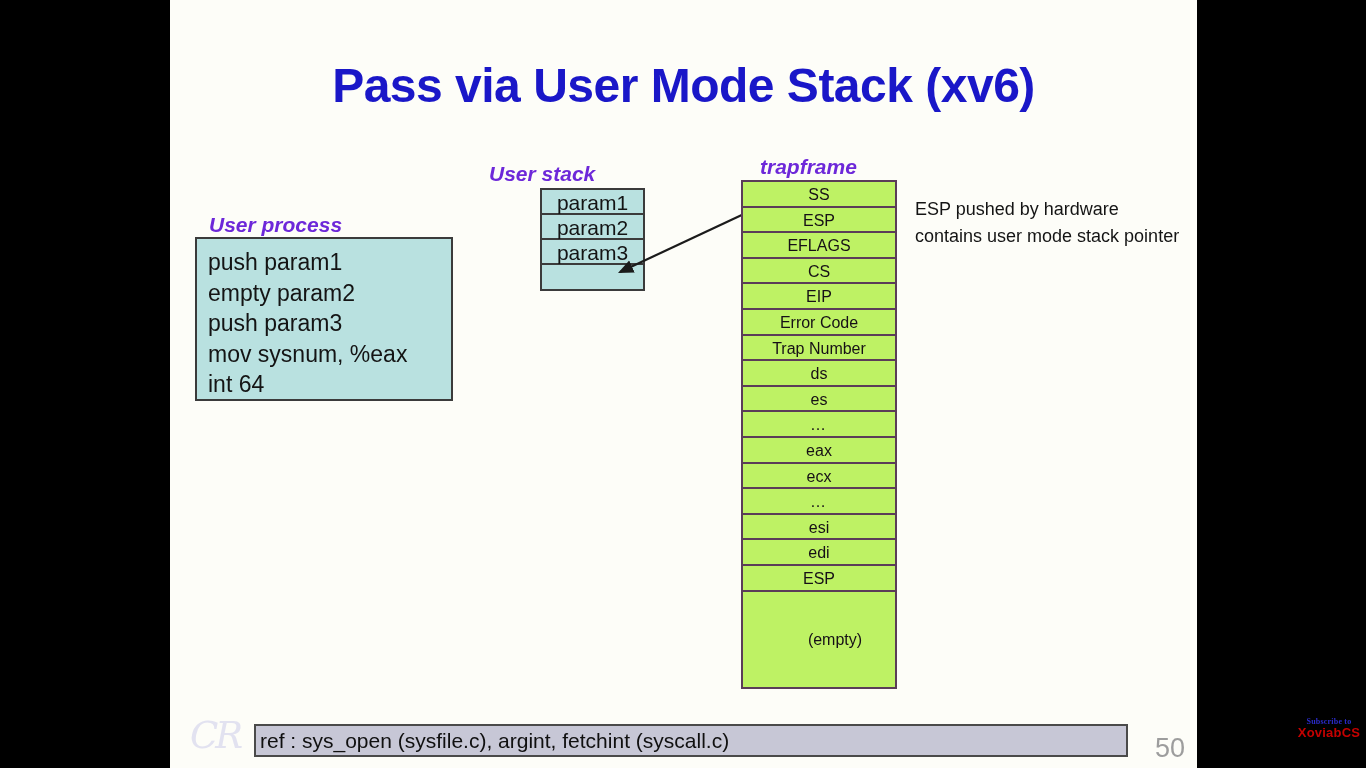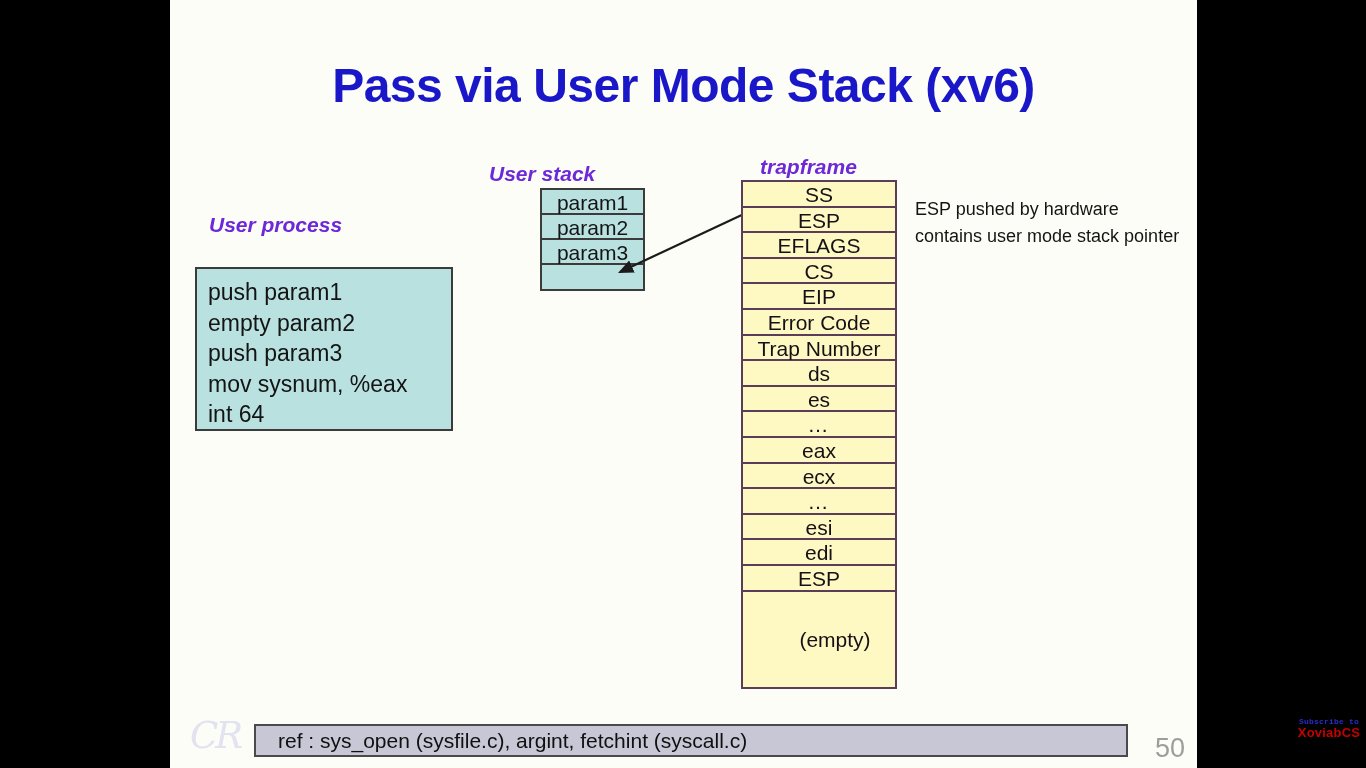--- a/index.html
+++ b/index.html
@@ -67,21 +67,20 @@
   #user-process-box {
     position: absolute;
     left: 25px;
     top: 237px;
     width: 258px;
     height: 164px;
     background: #b9e1e0;
     border: 2px solid #3b3b3b;
     box-sizing: border-box;
     padding: 8px 0 0 11px;
-    margin-top: 30px;
   }
   .code-line {
     font-size: 23px;
     color: #141414;
     line-height: 30.5px;
     white-space: nowrap;
     font-family: "Liberation Sans", sans-serif;
   }
 
   
@@ -120,25 +119,25 @@
     top: 180px;
     width: 156px;
     border: 2px solid #5b3d58;
     box-sizing: border-box;
     background: #f1b9f0;
   }
   .tf-cell {
     height: 25.6px;
     line-height: 25.6px;
     text-align: center;
-    font-size: 21px;
+    font-size: 16px;
     color: #161016;
     border-bottom: 2px solid #5b3d58;
     box-sizing: border-box;
-    background: #fef9c3;
+    background: #bef264;
     white-space: nowrap;
     font-family: "Liberation Sans", sans-serif;
   }
   .tf-cell.ellipsis { letter-spacing: 2px; }
   .tf-cell.tall {
     height: 95px;
     line-height: 95px;
     border-bottom: none;
     padding-left: 32px;
   }
@@ -170,21 +169,21 @@
     position: absolute;
     left: 84px;
     top: 724px;
     width: 874px;
     height: 33px;
     background: #c7c7d6;
     border: 2px solid #4a4a4a;
     box-sizing: border-box;
     display: flex;
     align-items: center;
-    padding-left: 22px;
+    padding-left: 4px;
   }
   #ref-text {
     font-size: 21px;
     color: #101010;
     white-space: nowrap;
     font-family: "Liberation Sans", sans-serif;
   }
   #page-number {
     position: absolute;
     left: 985px;
@@ -214,21 +213,21 @@
     top: 718px;
     width: 66px;
     text-align: center;
     line-height: 1.05;
   }
   #subscribe-line1 {
     font-size: 8px;
     font-weight: bold;
     color: #2b2bcc;
     letter-spacing: 0.2px;
-    font-family: Liberation Mono, monospace;
+    font-family: Liberation Serif, serif;
   }
   #subscribe-line2 {
     font-size: 13px;
     font-weight: bold;
     color: #c40000;
     letter-spacing: 0.2px;
     font-family: "Liberation Sans", sans-serif;
   }
 </style>
 </head>

